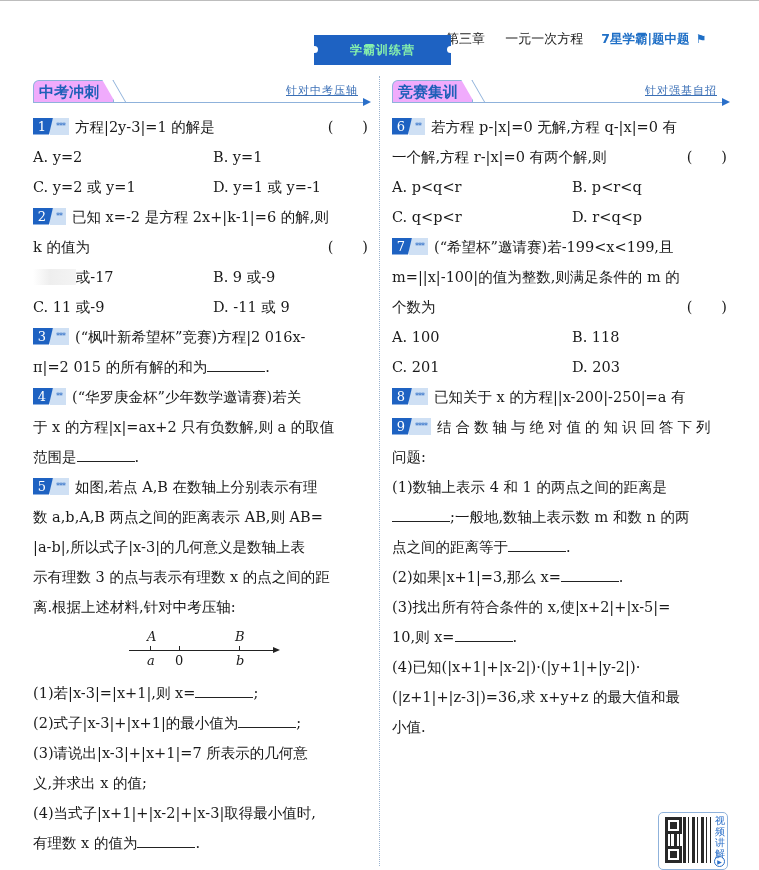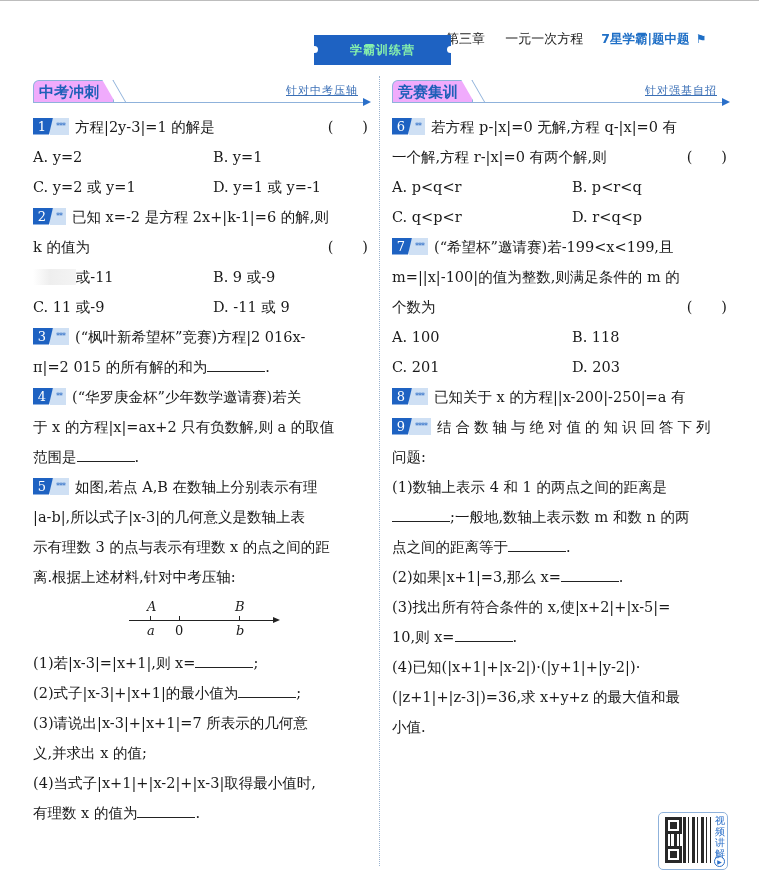--- a/index.html
+++ b/index.html
@@ -101,21 +101,21 @@
       <span class="badge">
           <span class="num">2</span>
           <span class="stars">**</span>
         </span><span>已知 x=-2 是方程 2x+|k-1|=6 的解,则</span>
     </div>
     <div class="line">
       <span>k 的值为</span>
       <span class="paren">(　　)</span>
     </div>
     <div class="opts">
-      <span><span class="blurred">A. 11 </span><span>或-11</span></span>
+      <span><span class="blurred">A. 11 </span><span>或-17</span></span>
       <span>B. 9 或-9</span>
       <span>C. 11 或-9</span>
       <span>D. -11 或 9</span>
     </div>
   </div>
 
   <div class="q">
     <div class="line">
       <span class="badge">
           <span class="num">3</span>
@@ -140,20 +140,21 @@
     </div>
   </div>
 
   <div class="q">
     <div class="line">
       <span class="badge">
           <span class="num">5</span>
           <span class="stars">***</span>
         </span><span>如图,若点 A,B 在数轴上分别表示有理</span>
     </div>
+    <div class="line"><span>数 a,b,A,B 两点之间的距离表示 AB,则 AB=</span></div>
     <div class="line"><span>|a-b|,所以式子|x-3|的几何意义是数轴上表</span></div>
     <div class="line"><span>示有理数 3 的点与表示有理数 x 的点之间的距</span></div>
     <div class="line"><span>离.根据上述材料,针对中考压轴:</span></div>
 
     <div class="numline">
       <div class="axis"></div>
       <div class="arrow"></div>
       <div class="tick" style="left:117px"></div>
       <div class="tick" style="left:146px"></div>
       <div class="tick" style="left:206px"></div>

